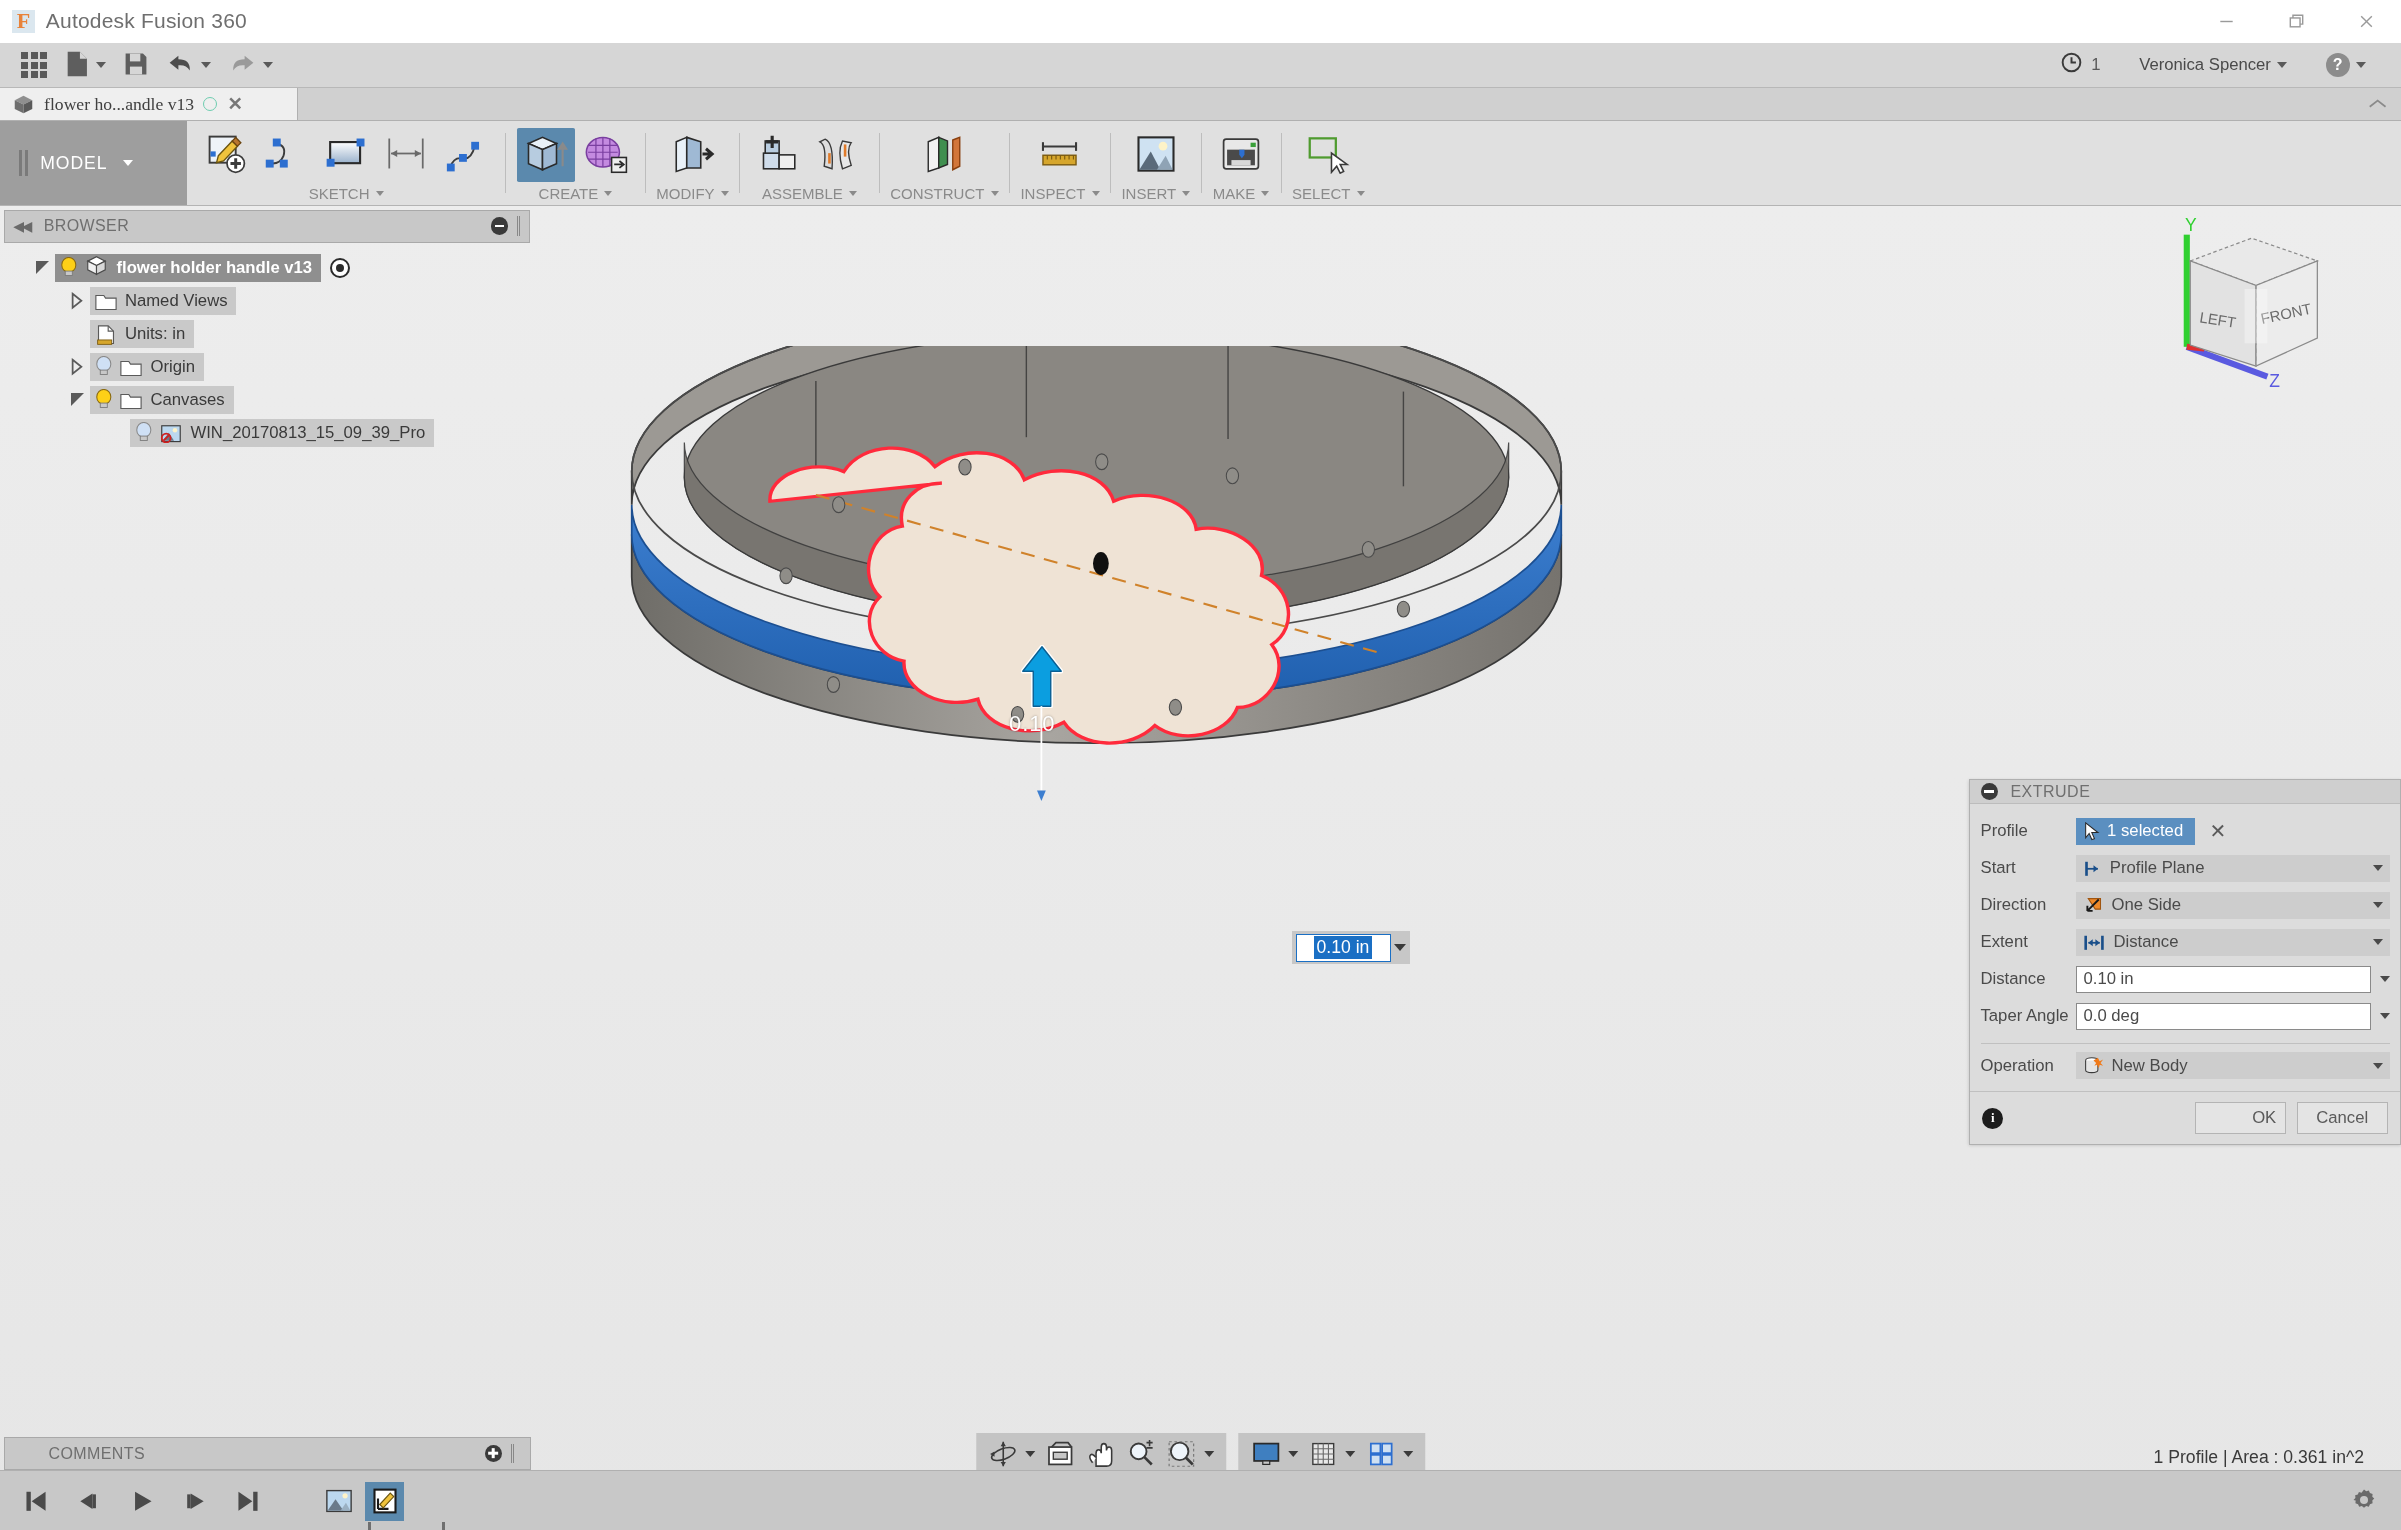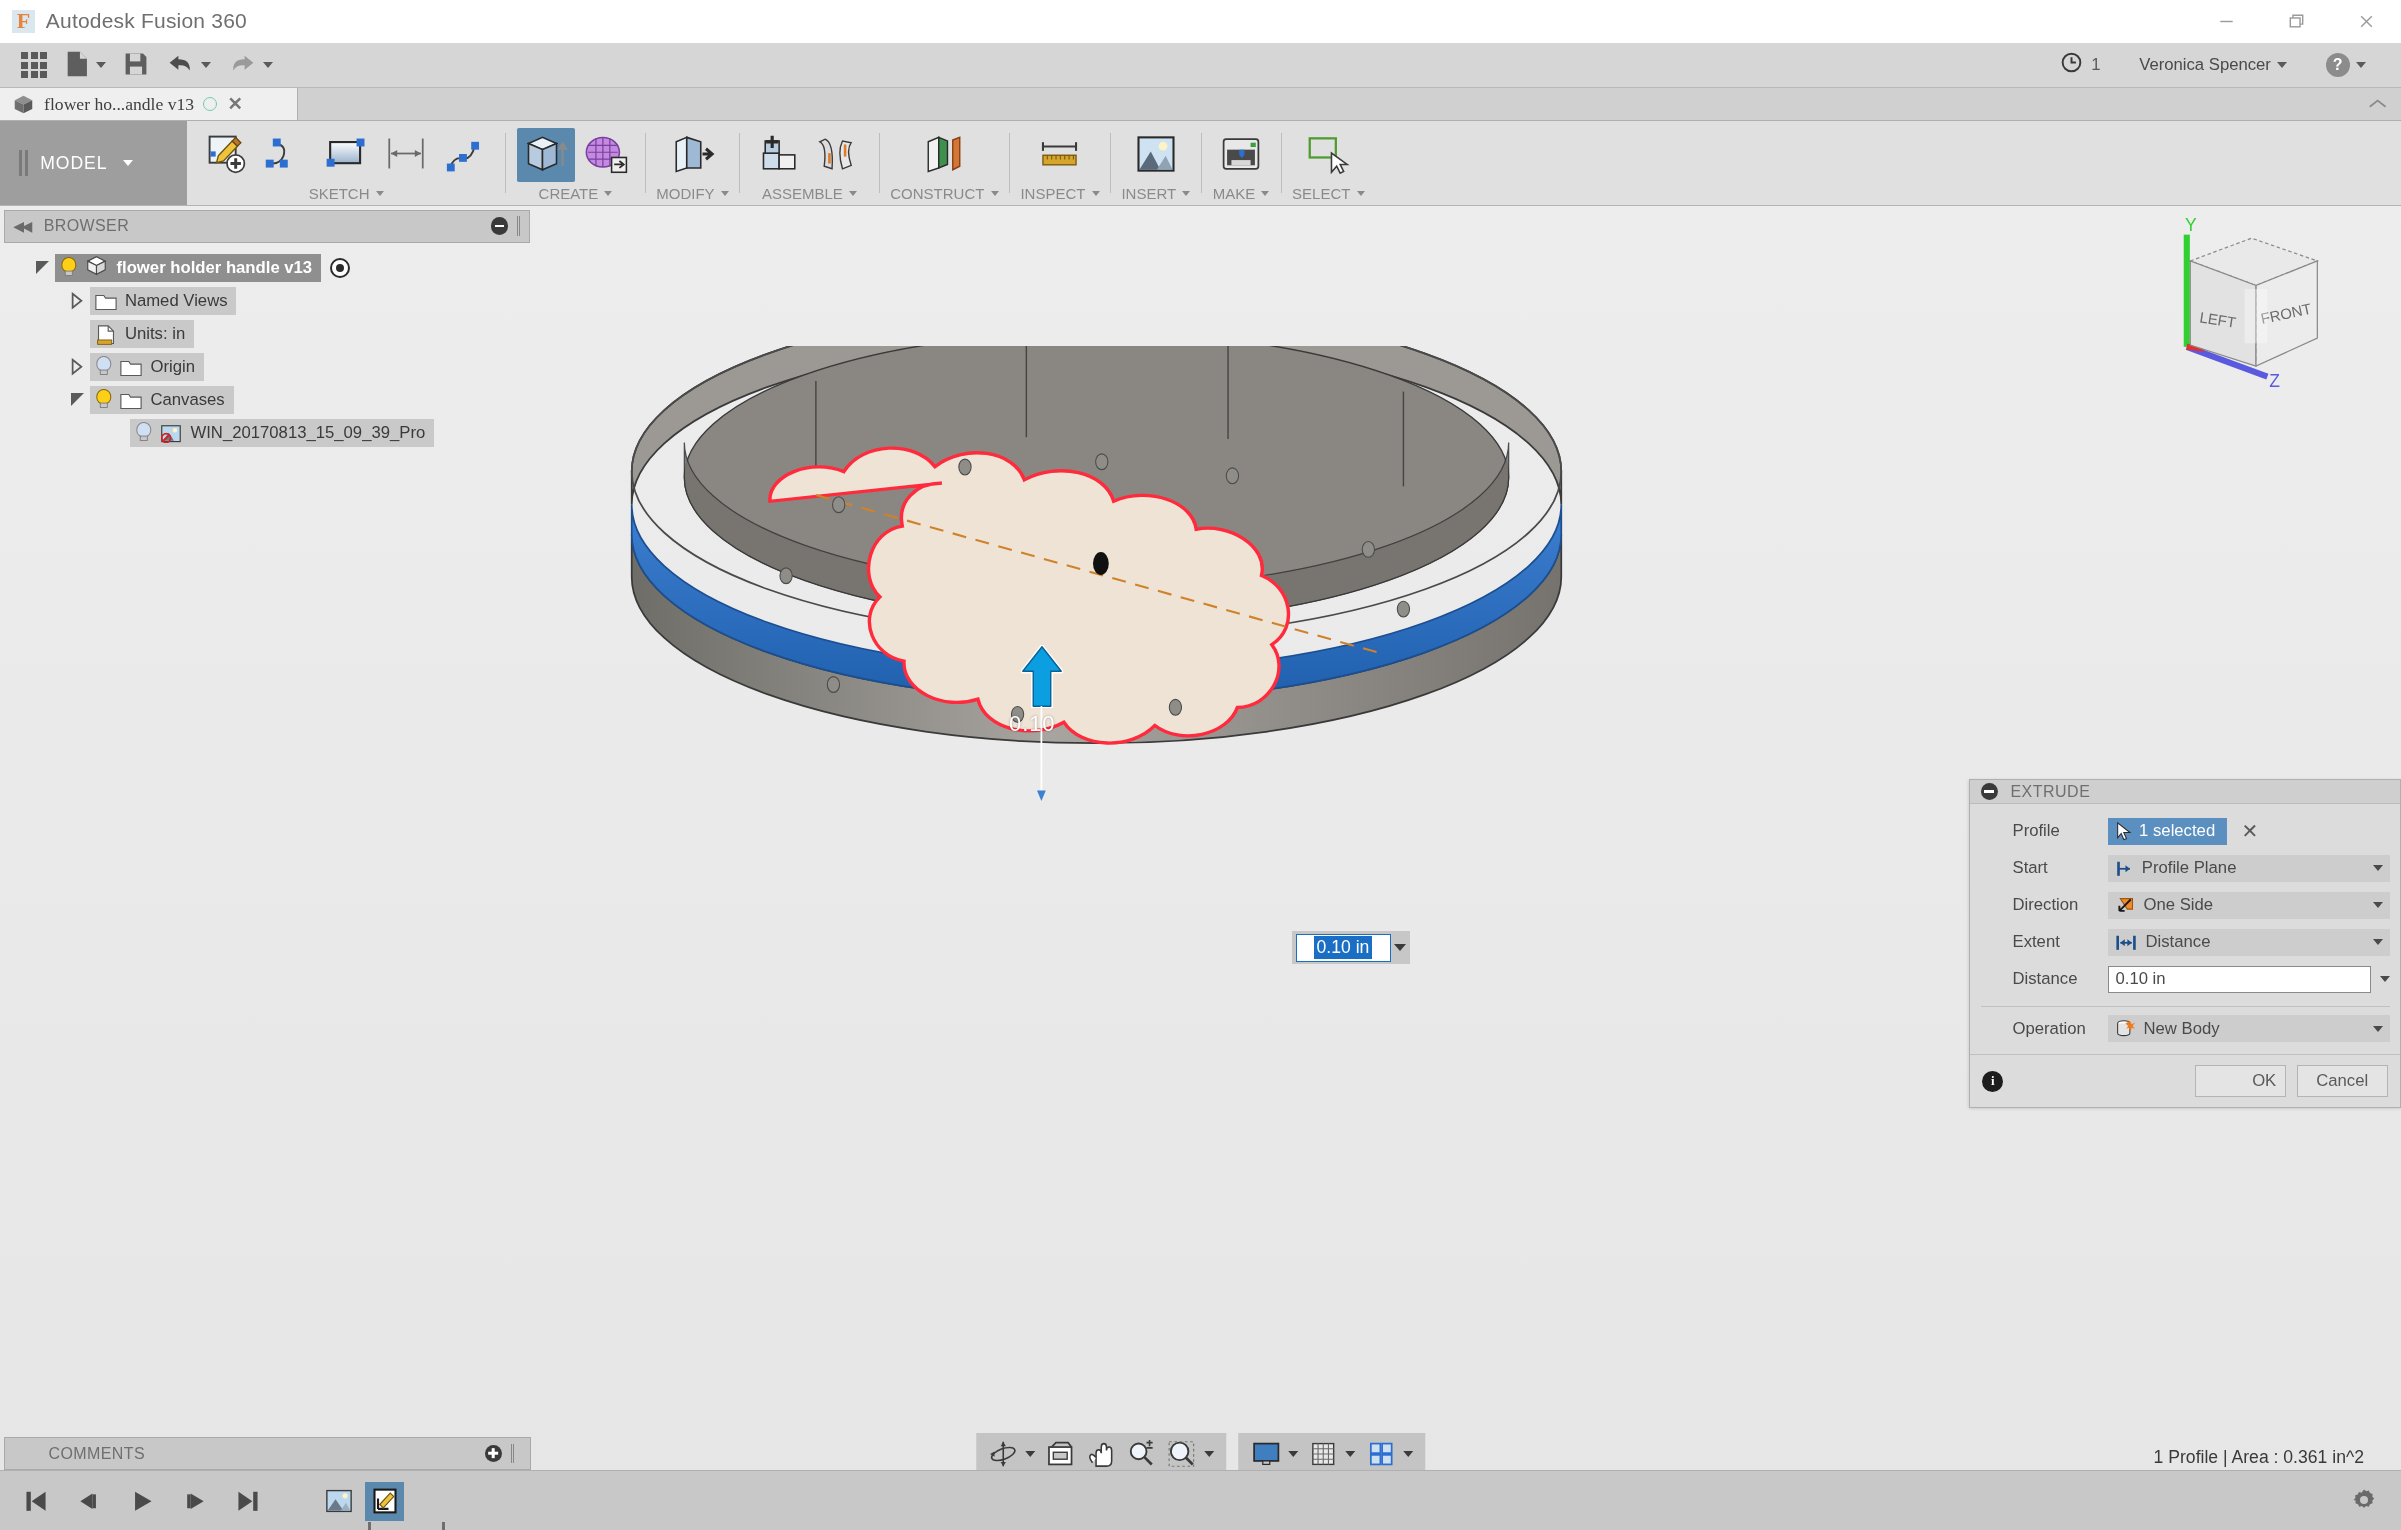--- a/index.html
+++ b/index.html
@@ -237,21 +237,21 @@
     background:#dcdcdc; border:0.9px solid #b0b0b0;
     box-shadow:0 0.9px 3.5px rgba(0,0,0,.18);
   }
   #ed-header{
     height:24px; background:#cfcfcf; display:flex; align-items:center;
     gap:12.3px; padding:0 10.5px; border-bottom:0.9px solid #bcbcbc;
   }
   #ed-title{ font-size:16px; color:#6f6f6f; letter-spacing:0.5px; }
   #ed-body{ padding:8.8px 10.5px 7px 10.5px; }
   .ed-row{ display:flex; align-items:center; height:37px; }
-  .ed-label{ width:95px; font-size:16.7px; color:#4a4a4a; flex:none;margin-left:32px; }
+  .ed-label{ width:95px; font-size:16.7px; color:#4a4a4a; flex:none; }
   .ed-field{
     flex:1; height:27px; background:#cdcdcd; display:flex; align-items:center;
     gap:8px; padding:0 7px; font-size:16.7px; color:#4a4a4a;
   }
   .ed-field.input{ background:#ffffff; border:0.9px solid #8a8a8a; }
   .ed-field .val{ flex:1; }
   .ed-caret{ width:0;height:0;border-left:5.3px solid transparent;
              border-right:5.3px solid transparent;border-top:6.1px solid #4a4a4a;}
   .ed-sel{
     background:#5b8fc0; color:#ffffff; height:27px; display:flex;
@@ -1065,20 +1065,27 @@
         </div>
 
         <div class="ed-row">
           <span class="ed-label">Distance</span>
           <span class="ed-field input">
             <span class="val">0.10 in</span>
           </span>
           <span class="ed-caret" style="margin-left:8.8px"></span>
         </div>
 
+        <div class="ed-row">
+          <span class="ed-label">Taper Angle</span>
+          <span class="ed-field input">
+            <span class="val">0.0 deg</span>
+          </span>
+          <span class="ed-caret" style="margin-left:8.8px"></span>
+        </div>
 
         <div class="ed-divider"></div>
 
         <div class="ed-row">
           <span class="ed-label">Operation</span>
           <span class="ed-field">
             <svg width="21" height="19.3" viewBox="0 0 24 22">
                 <ellipse cx="10" cy="5" rx="7" ry="3" fill="#ffffff" stroke="#3a3a3a" stroke-width="1.2"></ellipse>
                 <path d="M3 5 v11 a7 3 0 0 0 14 0 V5" fill="#e4e4e4" stroke="#3a3a3a" stroke-width="1.2"></path>
                 <path d="M17 2 l2 4 l4 -2 l-3 4 l3 3 l-4 -1 l-1 4 l-2 -4 l-3 1 l2 -3 l-3 -3 Z" fill="#f07a1a"></path>

